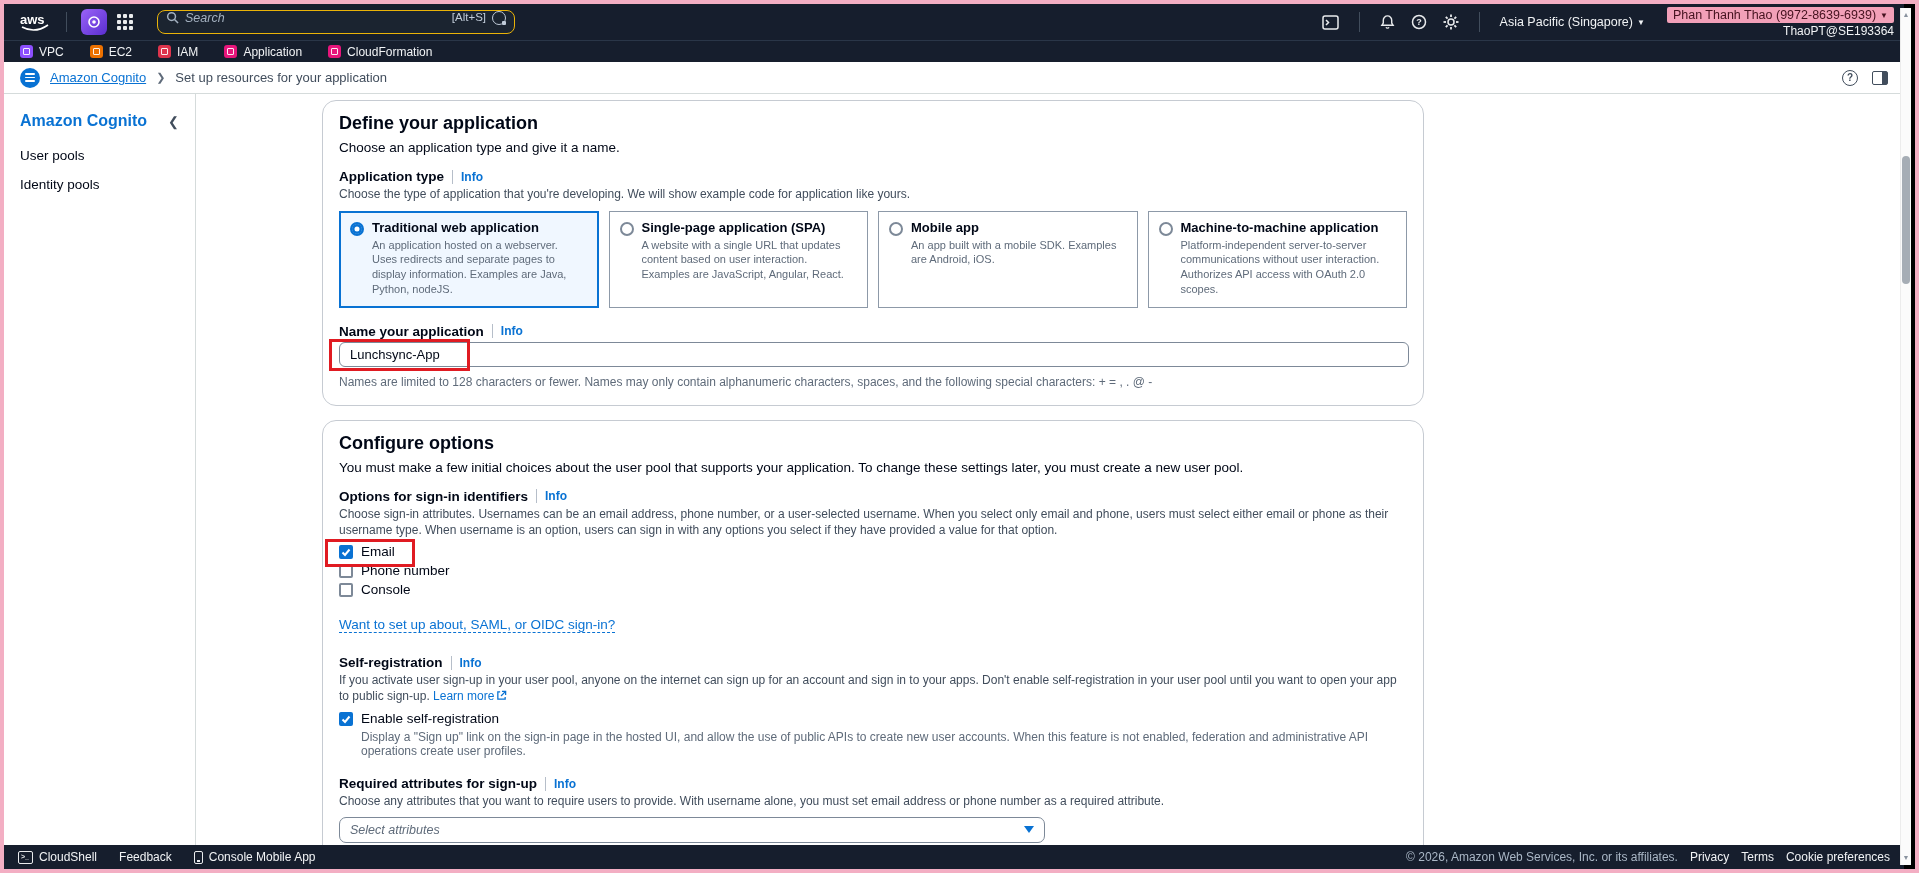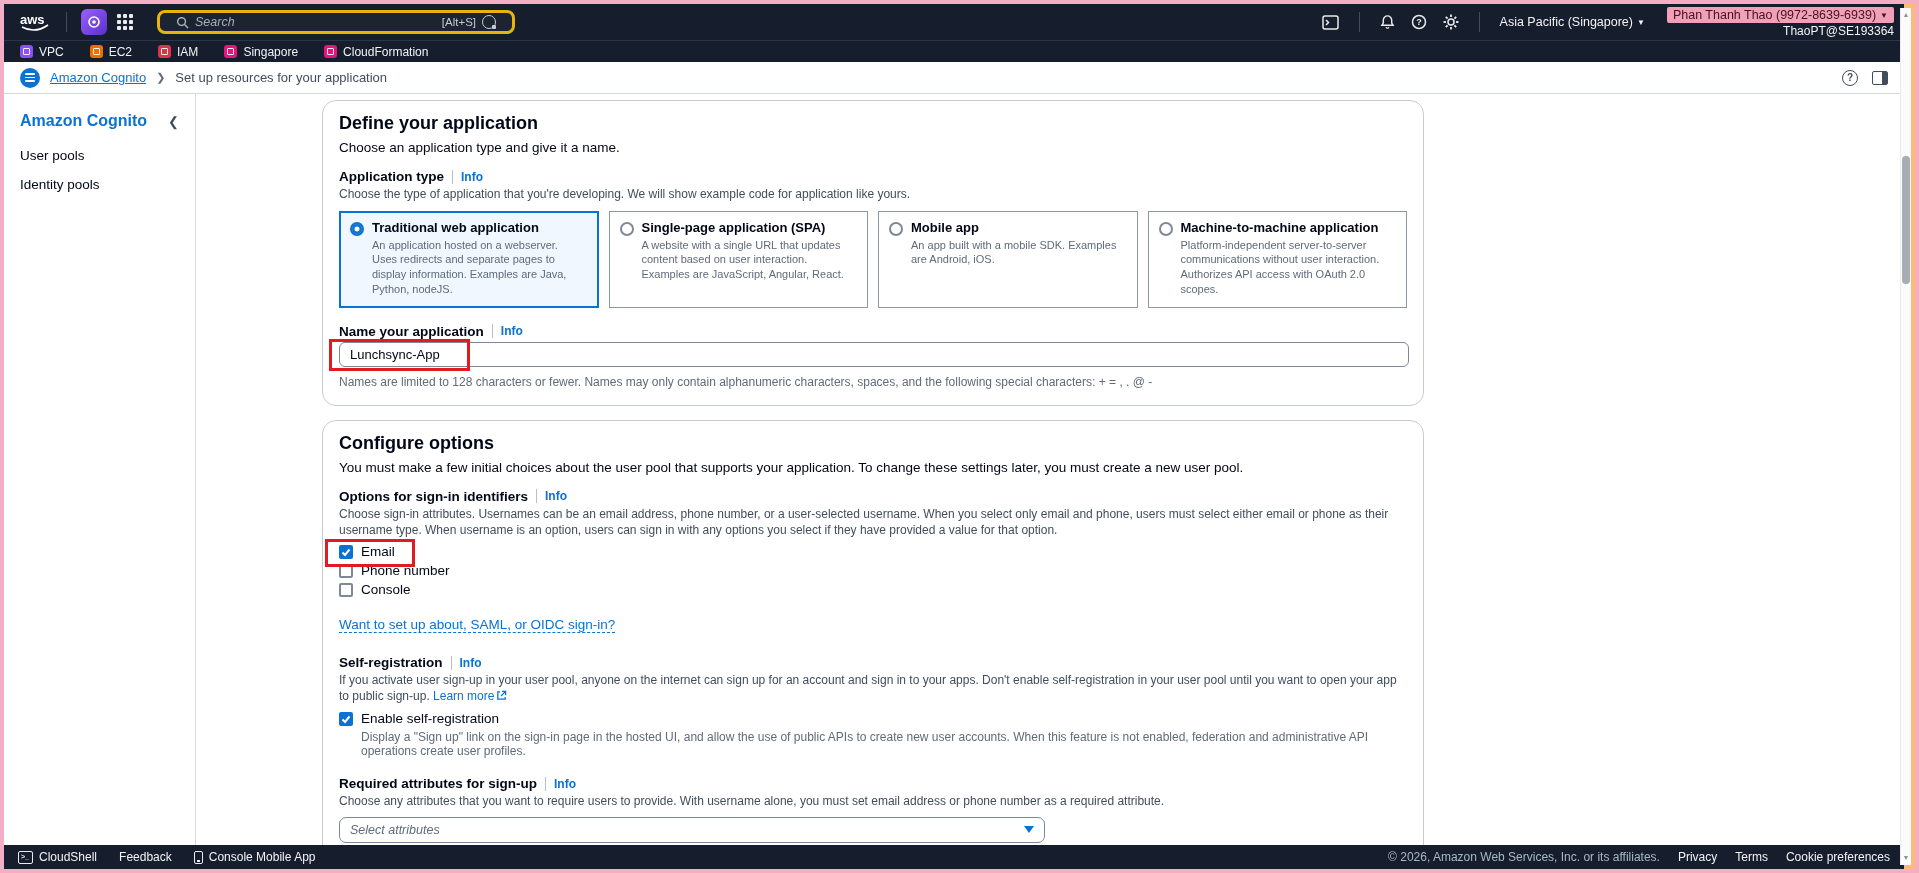--- a/index.html
+++ b/index.html
@@ -1,29 +1,29 @@
 <!DOCTYPE html>
 <html><head>
 <meta charset="utf-8">
 <style>
   * { box-sizing: border-box; margin: 0; padding: 0; }
   html,body { width:1919px; height:873px; }
   body { font-family: "Liberation Sans", sans-serif; background:#fff; overflow:hidden; }
 
-  .frame { position:relative; width:1919px; height:873px; border:4px solid #f3aec3; background:#fdba74; }
+  .frame { position:relative; width:1919px; height:873px; border:4px solid #f3aec3; background:#000000; }
   .app { position:absolute; left:0; top:0; right:11px; bottom:0; display:flex; flex-direction:column; overflow:hidden; }
 
   
   .topbar { height:36px; background:#161e2d; display:flex; align-items:center; padding:0 10px 0 14px; flex:none; color:#fff; }
   .tb-left { display:flex; align-items:center; gap:10px; }
   .tb-divider { width:1px; height:20px; background:#414d5c; margin:0 4px; }
   .cognito-chip { width:26px; height:26px; border-radius:6px; background:linear-gradient(135deg,#9a63f8,#5a2ecf); display:flex; align-items:center; justify-content:center; }
   .grid-icon { display:grid; grid-template-columns:repeat(3,4px); grid-gap:2px; cursor:pointer; }
   .grid-icon i { width:4px; height:4px; background:#e9ebed; border-radius:1px; }
-  .searchbox { margin-left:14px; width:358px; height:24px; background:#1b2430; border:3px solid #eab308; border-radius:8px; display:flex; align-items:center; padding:0 16px; gap:6px; color:#95a5b8; }
+  .searchbox { margin-left:14px; width:358px; height:24px; background:#1b2430; border:1px solid #eab308; border-radius:8px; display:flex; padding:0 8px; gap:6px; color:#95a5b8; }
   .searchbox .ph { font-style:italic; font-size:12.5px; color:#a4b1c0; flex:1; }
   .searchbox .kbd { font-size:11.5px; color:#c1ccd9; }
   .q-circle { width:14px; height:14px; border-radius:50%; border:1.5px solid #c1ccd9; position:relative; }
   .q-circle:after { content:""; position:absolute; right:-1px; bottom:-1px; width:4px; height:4px; background:#c1ccd9; border-radius:1px; }
   .tb-right { margin-left:auto; display:flex; align-items:center; gap:16px; }
   .tb-icon { color:#e9ebed; display:flex; align-items:center; cursor:pointer; }
   .region { font-size:12.5px; color:#f1f3f5; cursor:pointer; white-space:nowrap; }
   .caret { font-size:8px; vertical-align:1px; margin-left:4px; }
   .account-col { display:flex; flex-direction:column; align-items:flex-end; gap:1px; margin-left:6px; }
   .account-chip { background:#f2a0b8; color:#45121f; font-size:12.5px; padding:1px 6px; border-radius:2px; white-space:nowrap; cursor:pointer; }
@@ -102,21 +102,21 @@
   .select-box { margin-top:7px; width:706px; height:26px; border:1px solid #7d8998; border-radius:7px; display:flex; align-items:center; padding:0 10px; cursor:pointer; background:#fff; position:relative; }
   .select-ph { font-size:12.5px; font-style:italic; color:#5f6b7a; flex:1; }
   .select-caret { width:0; height:0; border-left:5px solid transparent; border-right:5px solid transparent; border-top:7px solid #0972d3; }
 
   
   .footbar { height:24px; background:#161e2d; display:flex; align-items:center; padding:0 14px; flex:none; color:#fff; gap:22px; }
   .foot-item { display:flex; align-items:center; gap:6px; font-size:12px; color:#f1f3f5; cursor:pointer; }
   .term-ico { width:15px; height:13px; border:1.4px solid #e9ebed; border-radius:2px; font-size:7px; line-height:10px; text-align:left; padding-left:2px; color:#e9ebed; font-weight:bold; }
   .phone-ico { width:9px; height:13px; border:1.4px solid #e9ebed; border-radius:2px; position:relative; }
   .phone-ico:after { content:""; position:absolute; left:2px; bottom:1px; right:2px; height:1.5px; background:#e9ebed; }
-  .foot-right { margin-left:auto; display:flex; align-items:flex-start; gap:18px; }
+  .foot-right { margin-left:auto; display:flex; align-items:flex-start; gap:12px; }
   .copyright { color:#aab7c6; font-size:12px; }
 
   
   .scrollbar { position:absolute; top:4px; bottom:4px; right:4px; width:11px; background:#fbfbfb; border-left:1px solid #ececec; z-index:20; }
   .sb-arrow { position:absolute; left:0; right:0; height:14px; color:#8a939f; font-size:7px; text-align:center; line-height:14px; cursor:pointer; }
   .sb-up { top:0; }
   .sb-down { bottom:0; }
   .sb-thumb { position:absolute; left:1px; right:1px; top:148px; height:128px; background:#a6adb5; border-radius:4px; cursor:grab; }
 </style>
 </head>
@@ -215,21 +215,21 @@
       <div class="fav">
         <span class="fav-ico" style="background: rgb(237, 113, 0);"></span>
         <span class="lbl">EC2</span>
       </div>
       <div class="fav">
         <span class="fav-ico" style="background: rgb(221, 52, 76);"></span>
         <span class="lbl">IAM</span>
       </div>
       <div class="fav">
         <span class="fav-ico" style="background: rgb(231, 21, 123);"></span>
-        <span class="lbl">Singapore</span>
+        <span class="lbl">Application</span>
       </div>
       <div class="fav">
         <span class="fav-ico" style="background: rgb(231, 21, 123);"></span>
         <span class="lbl">CloudFormation</span>
       </div>
     </div>
 
     <div class="crumbbar">
       <div class="menu-circle">
           <i></i>

